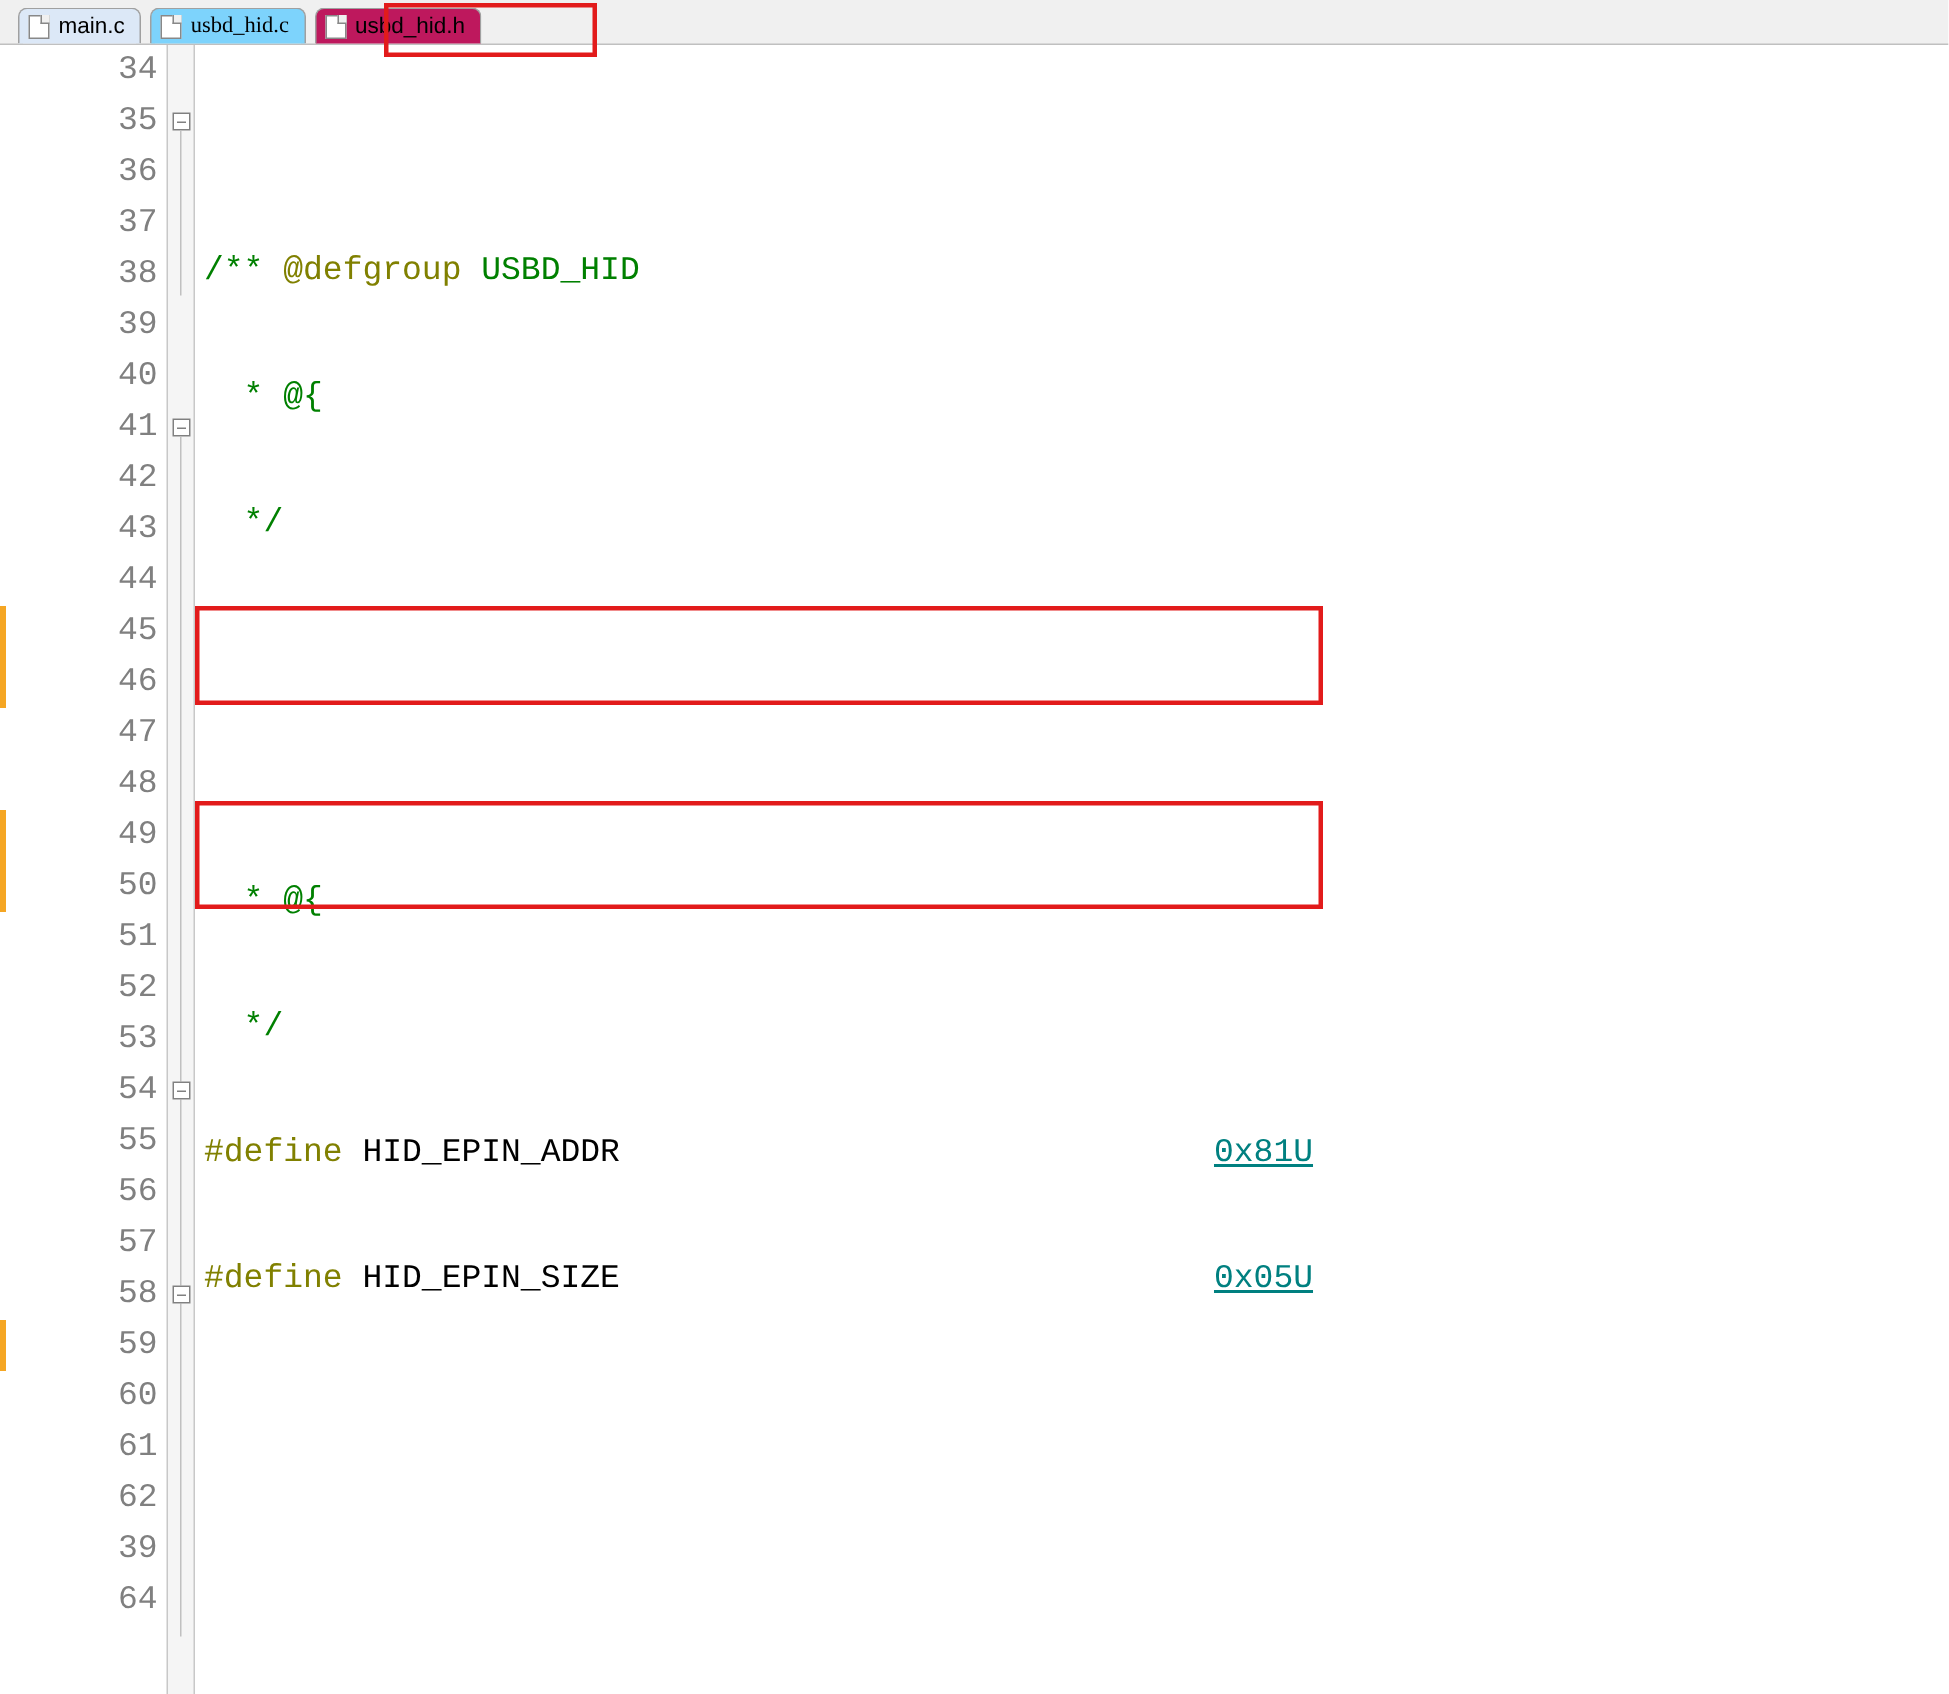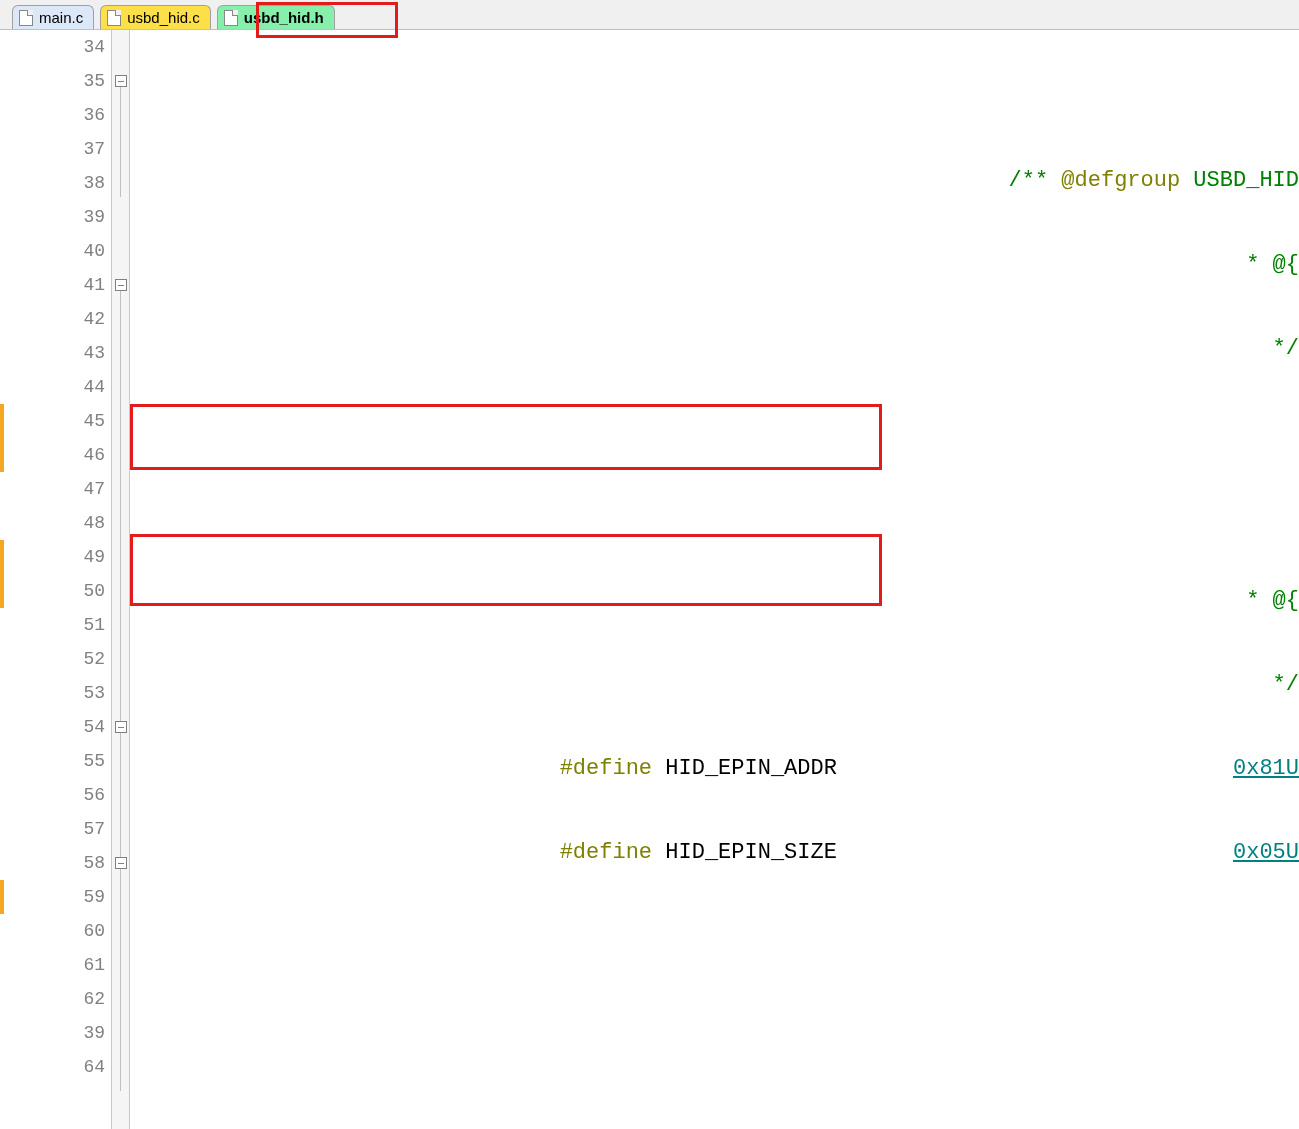--- a/index.html
+++ b/index.html
@@ -26,22 +26,22 @@
       margin-right: 6px;
       border: 1px solid #a0a0a0;
       border-bottom: none;
       border-radius: 6px 6px 0 0;
       font-family: Arial, sans-serif;
       font-size: 15px;
       cursor: pointer;
       gap: 6px;
     }
     .tab.inactive1 { background: #dce8f7; }
-    .tab.inactive2 { background: #fde047; }
-    .tab.active { background: #86efac; font-weight: bold; }
+    .tab.inactive2 { background: #7dd3fc; font-family: Liberation Serif, serif; }
+    .tab.active { background: #be185d; font-weight: normal; }
     .file-icon {
       display: inline-flex;
       width: 14px; height: 16px;
       border: 1px solid #888;
       background: #fff;
       position: relative;
     }
     .file-icon::after {
       content: '';
       position: absolute;
@@ -85,23 +85,22 @@
       background: #fff;
     }
     .code-area {
       flex: 1;
       white-space: pre;
       position: relative;
     }
     .line {
       height: 34px;
       line-height: 34px;
-      text-align: right;
-    }
-    .ln { font-size: 18px; line-height: 34px; }
+    }
+    .ln { font-size: 22px; line-height: 34px; }
     .c-olive { color: #808000; }
     .c-green { color: #008000; }
     .c-teal { color: #008080; text-decoration: underline; }
     .c-black { color: #000000; }
     .fold-box {
       position: absolute;
       left: 3px;
       width: 12px; height: 12px;
       border: 1px solid #808080;
       background: #fff;

